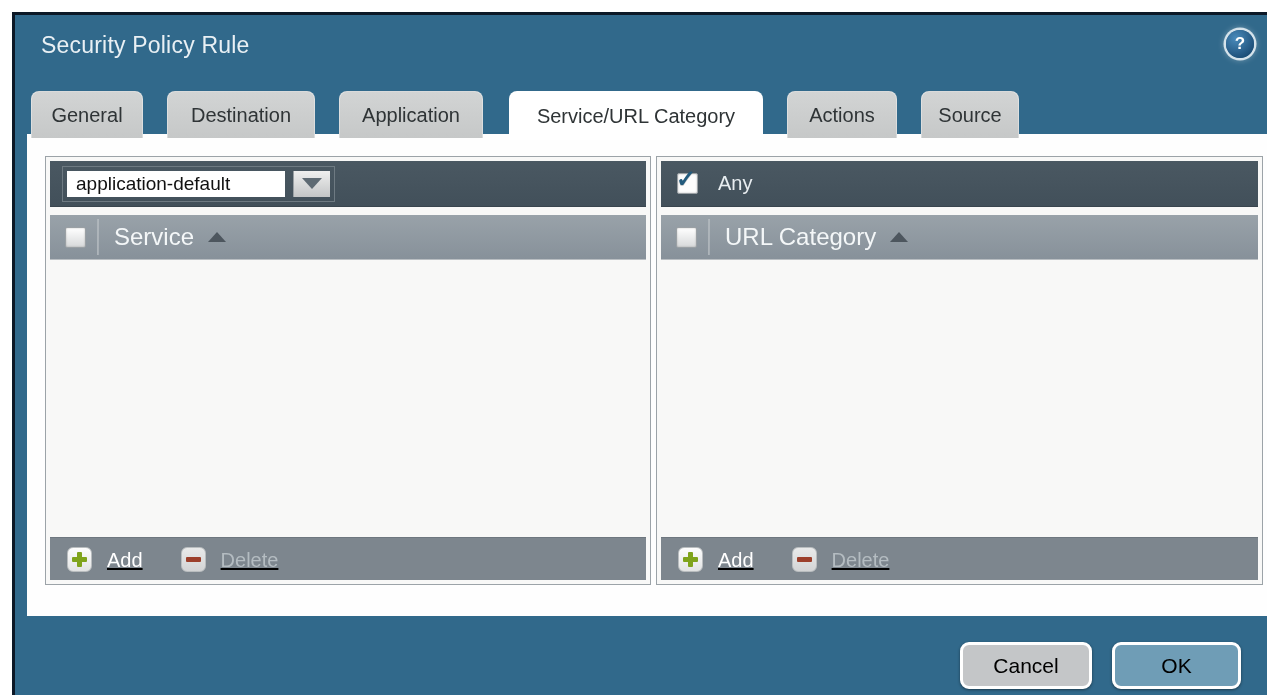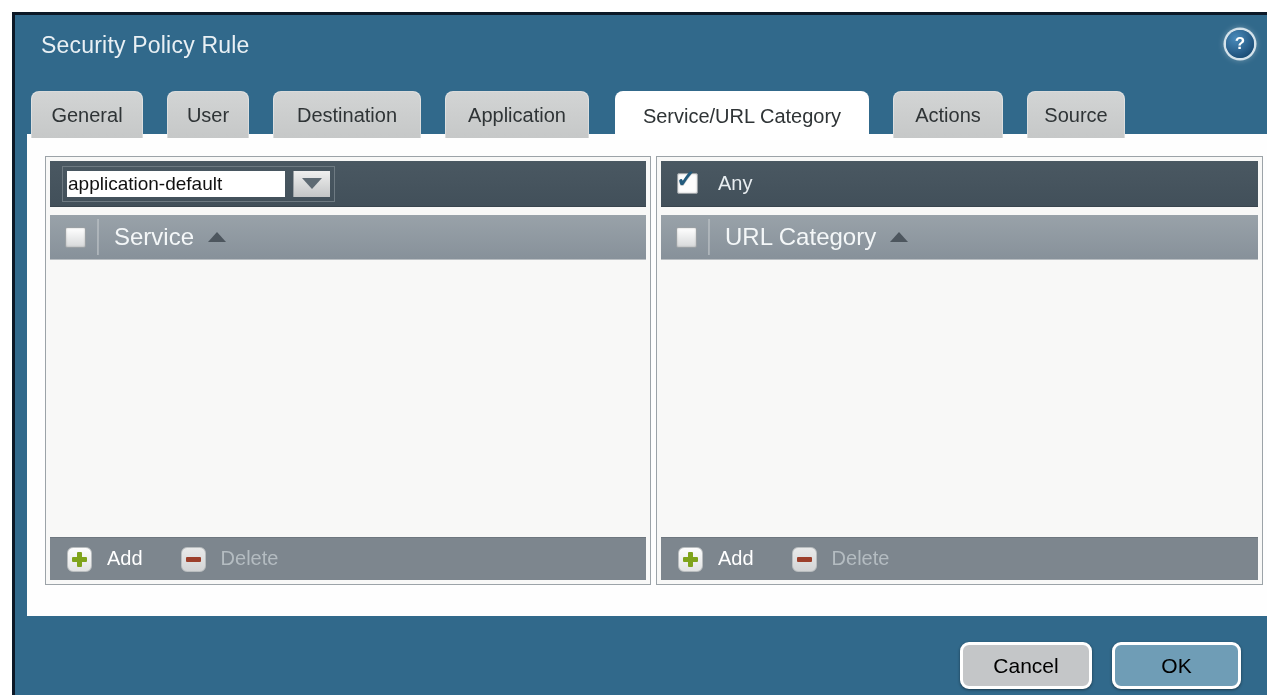--- a/index.html
+++ b/index.html
@@ -77,21 +77,21 @@
   }
 
   
   .dropdown {
     display: flex; height: 36px; cursor: pointer;
     border: 1px solid #6E7A82;
   }
   .dropdown .value {
     width: 218px; background: #FFFFFF; color: #111;
     font-size: 19px; display: flex; align-items: center;
-    padding-left: 1px; white-space: nowrap; overflow: hidden;
+    padding-left: 9px; white-space: nowrap; overflow: hidden;
   }
   .dropdown .arrow-btn {
     width: 37px; background: linear-gradient(#EFEFEF, #C3C5C6);
     border-left: 1px solid #9aa0a4;
     display: flex; align-items: center; justify-content: center;
   }
   .tri-down {
     width: 0; height: 0;
     border-left: 10px solid transparent; border-right: 10px solid transparent;
     border-top: 11px solid #5E6A73;
@@ -139,21 +139,21 @@
   }
 
   .panel-body { flex: 1; background: #F8F8F7; }
 
   
   .panel-footer {
     height: 43px; flex: none; background: #7D868E;
     border-top: 1px solid #6E777F;
     display: flex; align-items: center; gap: 22px; padding-left: 9px;
   }
-  .tool-btn { display: flex; align-items: flex-start; gap: 7px; cursor: pointer; }
+  .tool-btn { display: flex; align-items: flex-end; gap: 7px; cursor: pointer; text-decoration: underline; }
   .tool-btn .glyph {
     width: 25px; height: 25px; border-radius: 6px;
     background: linear-gradient(#FDFDFD, #E2E3E3);
     border: 1px solid #B9BDBF;
     display: flex; align-items: center; justify-content: center;
   }
   .tool-btn .lbl { font-size: 20px; color: #FFFFFF; }
   .tool-btn.disabled { cursor: default; }
   .tool-btn.disabled .glyph { background: linear-gradient(#E9EAEA, #D3D4D5); }
   .tool-btn.disabled .lbl { color: #B4BCC1; }
@@ -185,21 +185,20 @@
 
 <div class="stage">
 
   <div class="title">Security Policy Rule</div>
   <div class="help-icon">
     <span>?</span>
   </div>
 
   <div class="tabs">
     <div class="tab tw-general">General</div>
-    <div class="tab tw-user">User</div>
     <div class="tab tw-destination">Destination</div>
     <div class="tab tw-application">Application</div>
     <div class="tab active tw-service">Service/URL Category</div>
     <div class="tab tw-actions">Actions</div>
     <div class="tab tw-usage">Source</div>
   </div>
 
   <div class="content">
 
     <div class="panel left">

